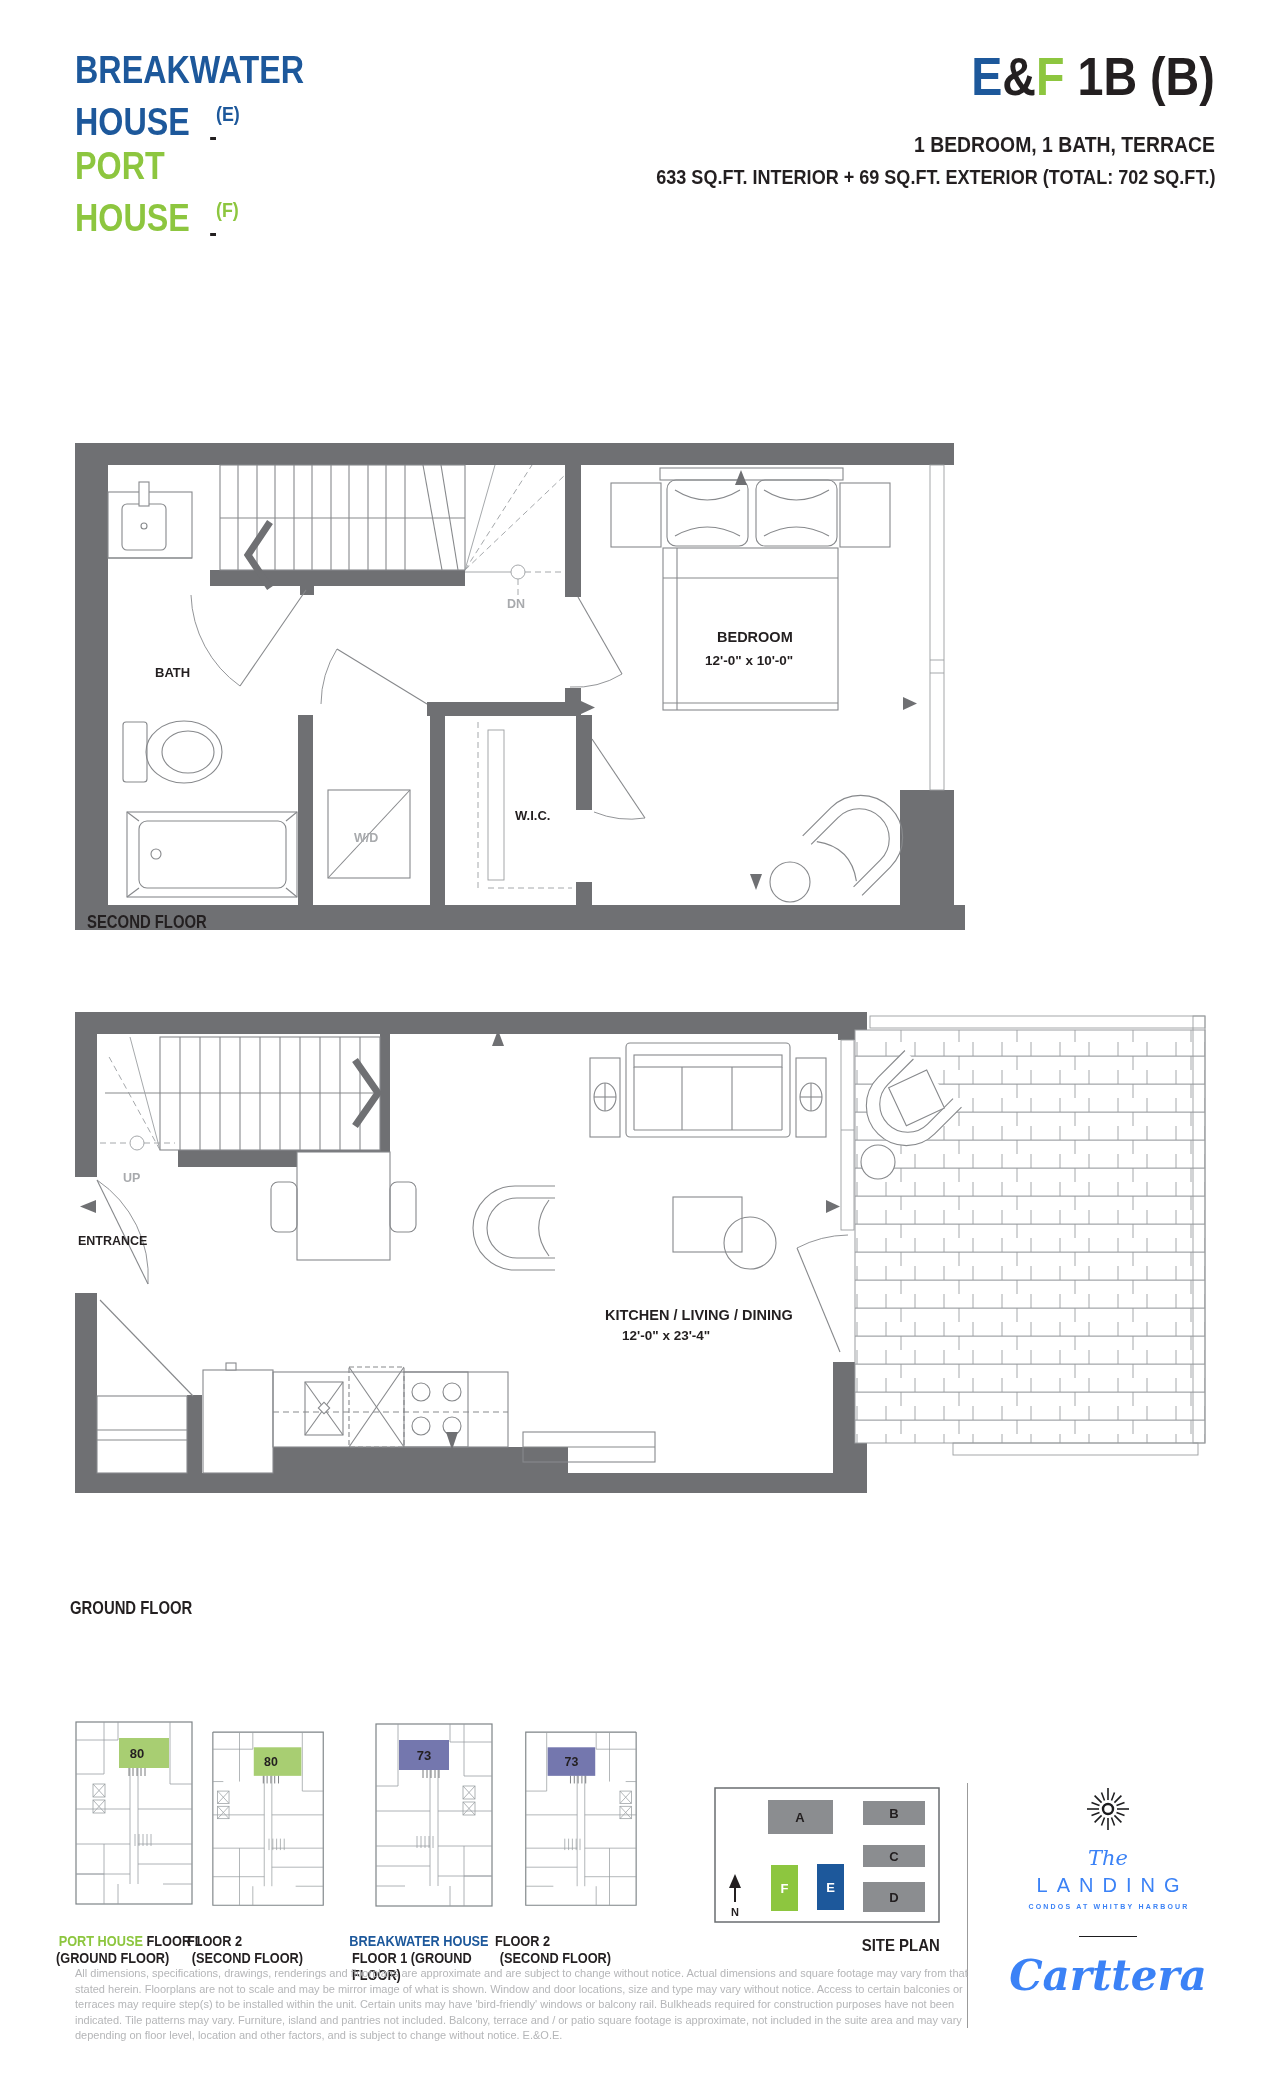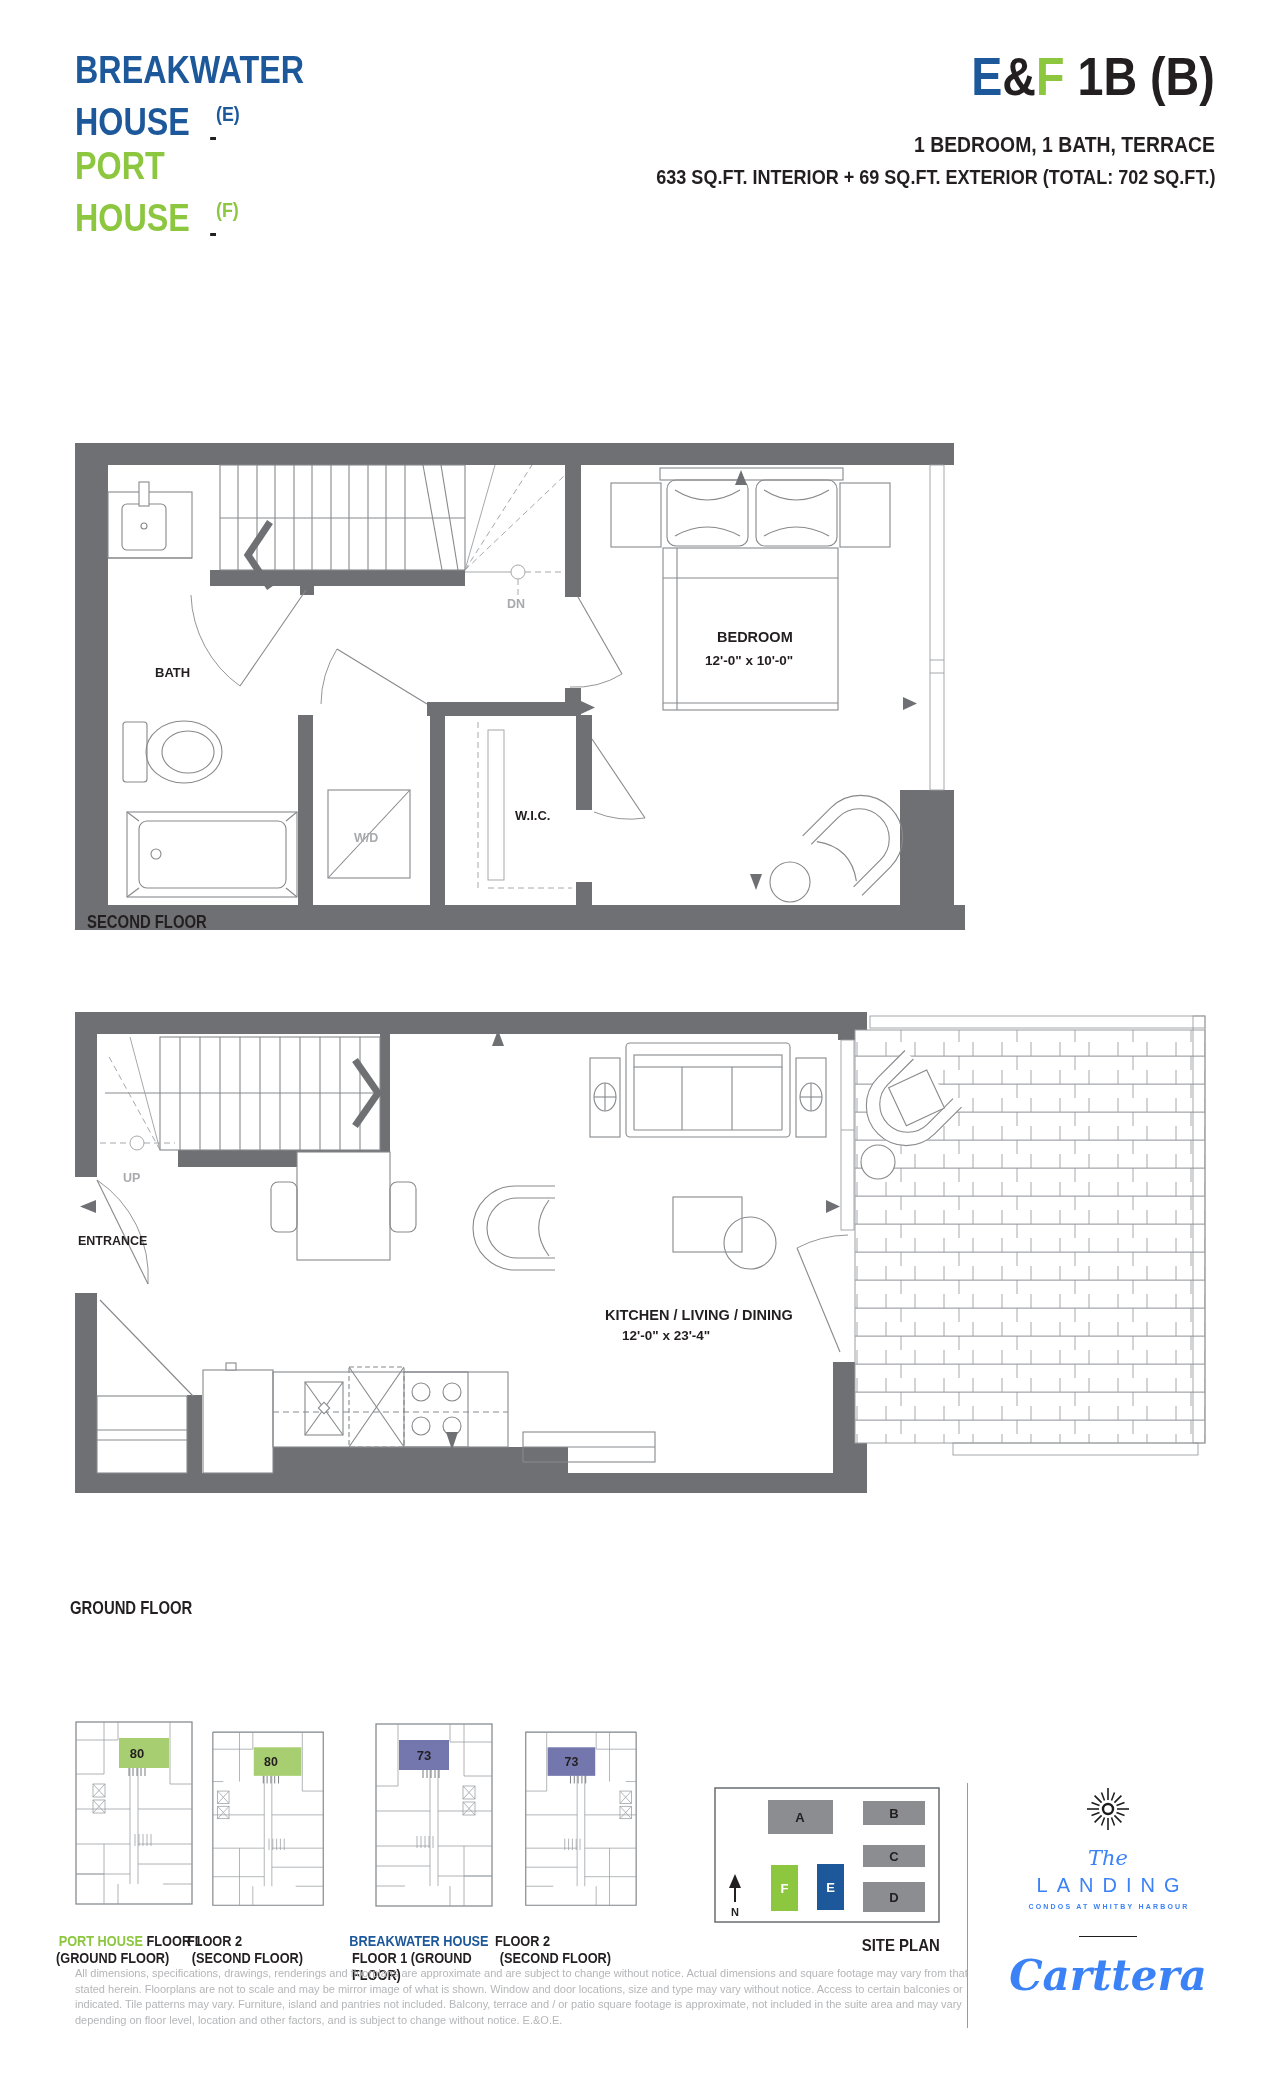--- a/index.html
+++ b/index.html
@@ -489,17 +489,18 @@
     <div id="logo-the">The</div>
     <div id="logo-name">LANDING</div>
     <div id="logo-tag">CONDOS AT WHITBY HARBOUR</div>
     <div id="logo-rule"></div>
     <div id="logo-dev">Carttera</div>
   </div>
 
   <div id="disclaimer" class="abs">
     <div>All dimensions, specifications, drawings, renderings and floorplans are approximate and are subject to change without notice. Actual dimensions and square footage may vary from that</div>
     <div>stated herein. Floorplans are not to scale and may be mirror image of what is shown. Window and door locations, size and type may vary without notice. Access to certain balconies or</div>
+    <div>terraces may require step(s) to be installed within the unit. Certain units may have 'bird-friendly' windows or balcony rail. Bulkheads required for construction purposes have not been</div>
     <div>indicated. Tile patterns may vary. Furniture, island and pantries not included. Balcony, terrace and / or patio square footage is approximate, not included in the suite area and may vary</div>
     <div>depending on floor level, location and other factors, and is subject to change without notice. E.&amp;O.E.</div>
   </div>
 
 </div>
 
 </body></html>

